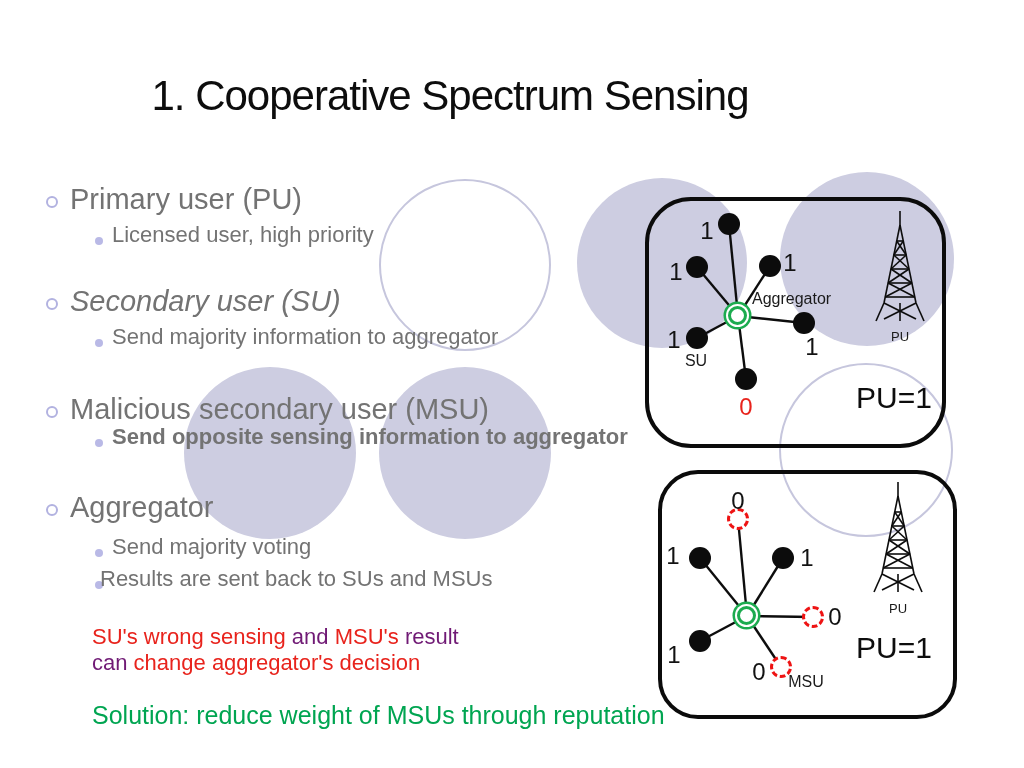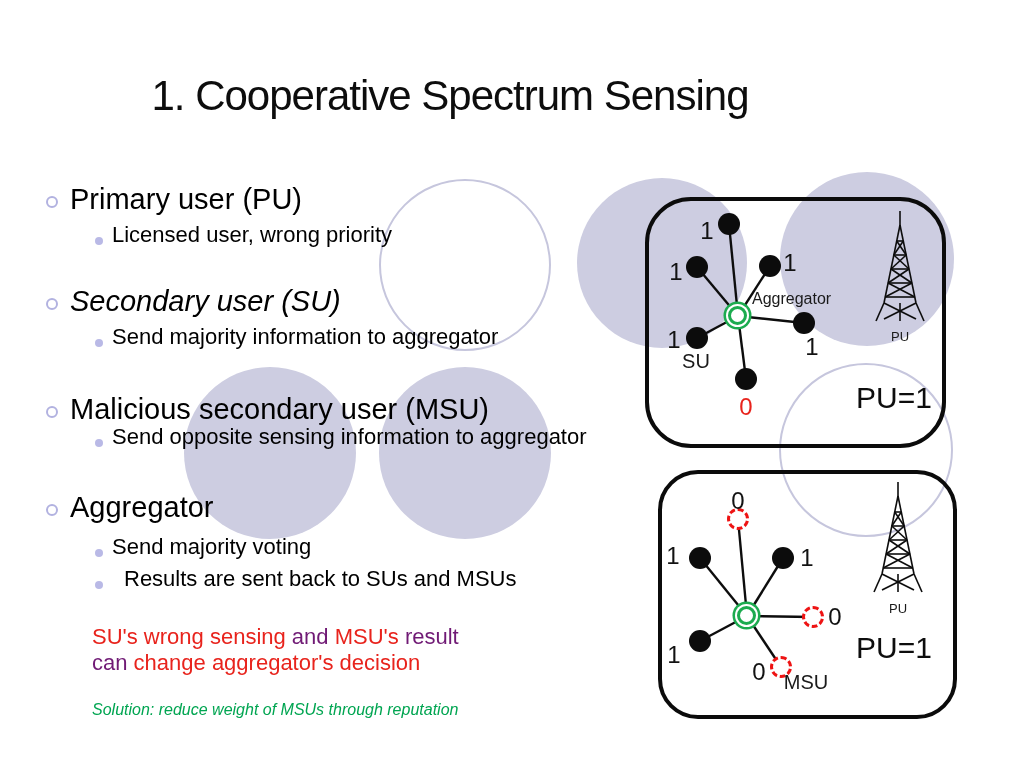--- a/index.html
+++ b/index.html
@@ -14,47 +14,47 @@
   .circle-outline{position:absolute;border-radius:50%;border:2px solid #c6c6dd;background:transparent;z-index:0;}
 
   
   .title{
     position:absolute;top:72px;left:0;width:864px;box-sizing:border-box;
     padding-left:36px;text-align:center;
     font-size:42px;letter-spacing:-1px;color:#0d0d0d;z-index:3;white-space:nowrap;
   }
 
   
-  .line{position:absolute;z-index:3;white-space:nowrap;color:#000000;}
+  .line{position:absolute;z-index:3;white-space:nowrap;color:#737373;}
   .lv1{font-size:29px;line-height:34px;}
   .lv2{font-size:22px;line-height:26px;}
   .marker-ring{position:absolute;width:8px;height:8px;border:2px solid #b2b2e0;border-radius:50%;background:#fff;z-index:3;}
   .marker-dot{position:absolute;width:8px;height:8px;border-radius:50%;background:#b9b9e6;z-index:3;}
 
   .warn{position:absolute;left:92px;z-index:3;font-size:22px;line-height:26px;white-space:nowrap;}
   .red{color:#e8231c;}
   .blk{color:#701a75;text-align:center;}
-  .solution{position:absolute;left:92px;top:701px;z-index:3;font-size:16px;color:#00a551;white-space:nowrap;font-style:italic;}
+  .solution{position:absolute;left:92px;top:701px;z-index:3;font-size:25px;color:#00a551;white-space:nowrap;}
 
   
   .panel{position:absolute;border:4px solid #0b0b0b;background:transparent;z-index:2;}
   .panel-1{left:645px;top:197px;width:293px;height:243px;border-radius:46px;}
   .panel-2{left:658px;top:470px;width:291px;height:241px;border-radius:40px;}
   .edges{position:absolute;left:0;top:0;z-index:1;}
 
   .node-su{position:absolute;width:22px;height:22px;border-radius:50%;background:#0c0c0c;z-index:4;}
   .node-msu{position:absolute;width:16px;height:16px;border-radius:50%;background:#fff;border:3px dashed #ee1313;z-index:4;}
   .node-agg{
     position:absolute;width:13px;height:13px;border-radius:50%;background:#fff;
     border:3px solid #1cab4f;
     box-shadow:0 0 0 2px #ffffff, 0 0 0 4.5px #1cab4f;z-index:4;
   }
   .vote{position:absolute;transform:translate(-50%,-50%);font-size:24px;color:#121212;z-index:5;white-space:nowrap;}
   .vote.red0{color:#e8231c;}
-  .tag{position:absolute;transform:translate(-50%,-50%);font-size:20px;color:#1a1a1a;z-index:5;white-space:nowrap;}
+  .tag{position:absolute;transform:translate(-50%,-50%);font-size:16px;color:#1a1a1a;z-index:5;white-space:nowrap;}
   .agg-tag{position:absolute;font-size:16px;color:#1a1a1a;z-index:5;white-space:nowrap;}
   .pu-tag{position:absolute;transform:translate(-50%,-50%);font-size:13px;color:#1a1a1a;z-index:5;}
   .status{position:absolute;font-size:30px;color:#0d0d0d;z-index:5;white-space:nowrap;}
   .tower{position:absolute;z-index:4;}
 </style>
 </head>
 <body>
 
 <div class="circle-outline" style="left:379px;top:179px;width:168px;height:168px;"></div>
 <div class="circle-fill" style="left:577px;top:178px;width:170px;height:170px;"></div>
@@ -62,42 +62,42 @@
 <div class="circle-outline" style="left:779px;top:363px;width:170px;height:170px;"></div>
 <div class="circle-fill" style="left:184px;top:367px;width:172px;height:172px;"></div>
 <div class="circle-fill" style="left:379px;top:367px;width:172px;height:172px;"></div>
 
 <div class="title">1. Cooperative Spectrum Sensing</div>
 
 <div class="marker-ring" style="left:46px;top:196px;"></div>
 <div class="line lv1" style="left:70px;top:182px;">Primary user (PU)</div>
 
 <div class="marker-dot" style="left:95px;top:237px;"></div>
-<div class="line lv2" style="left:112px;top:222px;">Licensed user, wrong priority</div>
+<div class="line lv2" style="left:112px;top:222px;">Licensed user, high priority</div>
 
 <div class="marker-ring" style="left:46px;top:298px;"></div>
 <div class="line lv1" style="left:70px;top:284px;font-style:italic;">Secondary user (SU)</div>
 
 <div class="marker-dot" style="left:95px;top:339px;"></div>
 <div class="line lv2" style="left:112px;top:324px;">Send majority information to aggregator</div>
 
 <div class="marker-ring" style="left:46px;top:406px;"></div>
 <div class="line lv1" style="left:70px;top:392px;">Malicious secondary user (MSU)</div>
 
 <div class="marker-dot" style="left:95px;top:439px;"></div>
-<div class="line lv2" style="left:112px;top:424px;">Send opposite sensing information to aggregator</div>
+<div class="line lv2" style="left:112px;top:424px;font-weight:bold;">Send opposite sensing information to aggregator</div>
 
 <div class="marker-ring" style="left:46px;top:504px;"></div>
 <div class="line lv1" style="left:70px;top:490px;">Aggregator</div>
 
 <div class="marker-dot" style="left:95px;top:549px;"></div>
 <div class="line lv2" style="left:112px;top:534px;">Send majority voting</div>
 
 <div class="marker-dot" style="left:95px;top:581px;"></div>
-<div class="line lv2" style="left:124px;top:566px;">Results are sent back to SUs and MSUs</div>
+<div class="line lv2" style="left:100px;top:566px;">Results are sent back to SUs and MSUs</div>
 
 <div class="warn" style="top:624px;">
   <span class="red">SU's wrong sensing</span><span class="blk"> and </span><span class="red">MSU's</span><span class="blk"> result</span>
 </div>
 <div class="warn" style="top:650px;">
   <span class="blk">can </span><span class="red">change aggregator's decision</span>
 </div>
 
 <div class="solution">Solution: reduce weight of MSUs through reputation</div>
 

